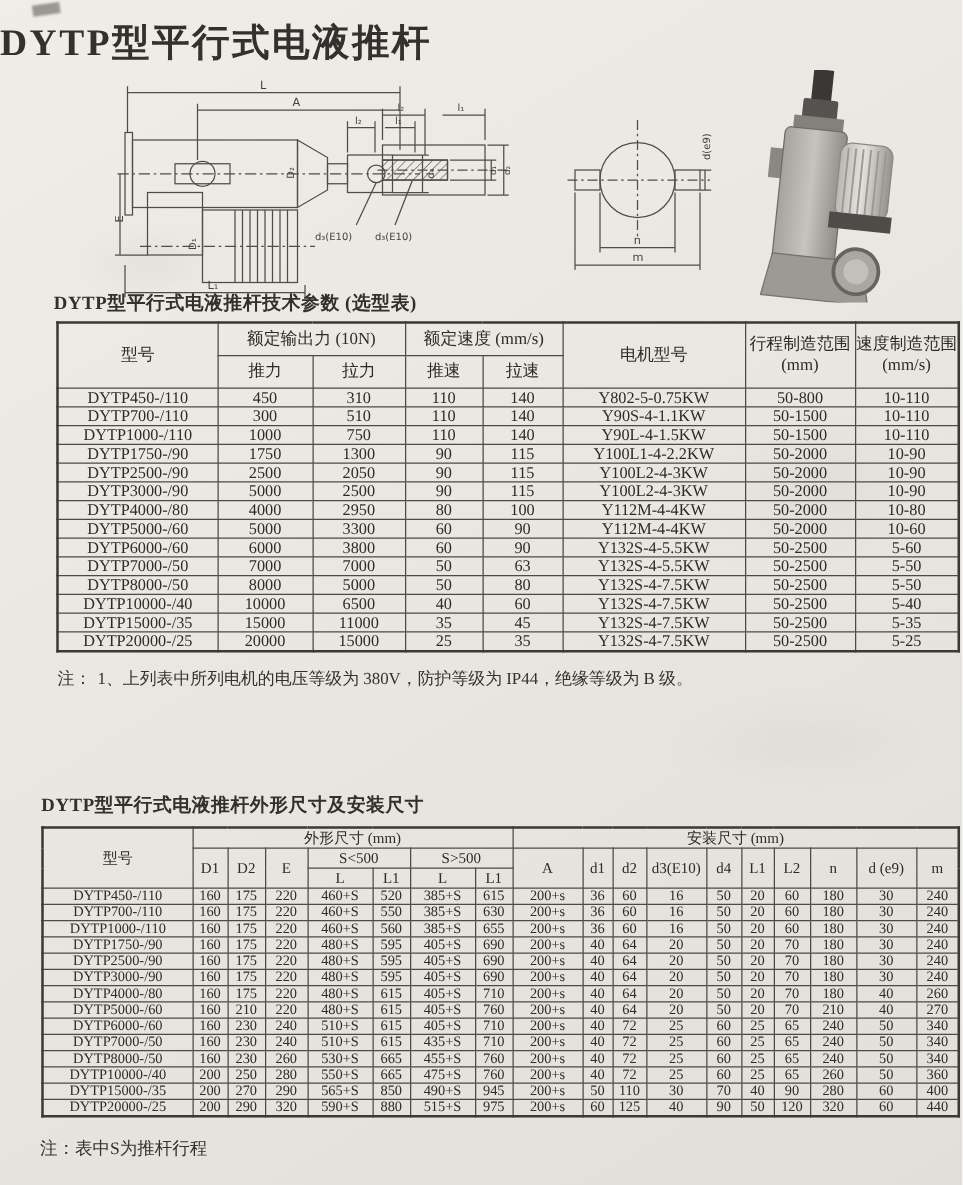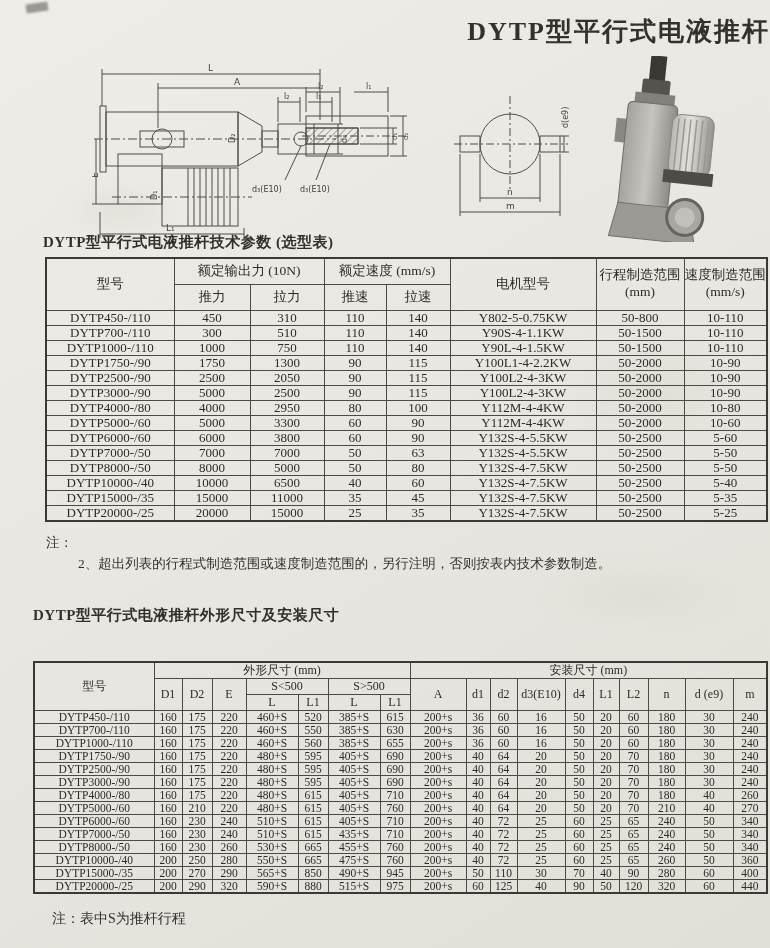--- a/index.html
+++ b/index.html
@@ -10,31 +10,31 @@
   }
   .page {
     position:relative; width:770px; height:948px; overflow:hidden;
     background:linear-gradient(150deg,#efede8 0%,#e9e7e1 45%,#e1dfd8 100%);
   }
   .smudge { position:absolute; filter:blur(7px); opacity:.5;
     background:radial-gradient(ellipse at center,#d9d7cf 0%,transparent 70%); }
   .artifact { position:absolute; background:#55534e; filter:blur(1px); opacity:.55; }
 
   .title {
-    position:absolute; top:14px; left:0; width:770px; text-align:right;
-    font-size:26px; font-weight:bold; letter-spacing:2px; color:#33312d;
+    position:absolute; top:14px; left:0; width:770px; text-align:left;
+    font-size:30px; font-weight:bold; letter-spacing:2px; color:#33312d;
   }
 
   .figures { position:absolute; left:0; top:56px; width:770px; height:186px; }
   .figures svg { position:absolute; }
   .drw text { font-family:"DejaVu Sans","Liberation Sans",sans-serif; fill:#44423e; }
 
   .section-title { position:absolute; font-size:15px; font-weight:bold; color:#32302c; letter-spacing:.5px; }
   .sec1 { left:43px; top:233px; }
-  .sec2 { left:33px; top:606px; }
+  .sec2 { left:33px; top:635px; }
 
   table { border-collapse:collapse; table-layout:fixed; position:absolute; }
   th,td { border:1px solid #4c4a46; text-align:center; vertical-align:middle;
           font-weight:normal; overflow:hidden; white-space:nowrap; color:#2d2b28; }
   table { border:2px solid #3b3935; }
   .two-line { white-space:pre-line; line-height:1.25; }
 
   .t1 { left:45px; top:257px; width:721px; font-size:13.5px; }
   .t1 thead th { height:26px; }
   .t1 tbody td { height:14px; line-height:14px; font-size:13px; }
@@ -42,21 +42,21 @@
   .t2 { left:33px; top:661px; width:733px; font-size:12px; }
   .t2 thead th { height:16px; line-height:15px; }
   .t2 tbody td { height:12px; line-height:12px; font-size:11.5px; }
 
   .notes { position:absolute; left:46px; top:533px; width:700px;
            font-size:13.5px; line-height:20.5px; color:#33312d; }
   .note-line { display:flex; align-items:flex-start; }
   .note-prefix { flex:0 0 32px; }
   .note-line.rest { padding-left:32px; }
   .note-line.rest .note-text { display:block; }
-  .bottom-note { position:absolute; left:52px; top:910px; font-size:14px; color:#33312d; }
+  .bottom-note { position:absolute; left:32px; top:910px; font-size:14px; color:#33312d; }
 </style>
 </head>
 <body>
 
 <div class="page">
 
   <div class="artifact" style="left:26px;top:3px;width:22px;height:9px;transform:rotate(-8deg);"></div>
   <div class="smudge" style="left:570px;top:330px;width:170px;height:120px;"></div>
   <div class="smudge" style="left:540px;top:560px;width:200px;height:70px;"></div>
   <div class="smudge" style="left:60px;top:180px;width:120px;height:60px;"></div>
@@ -391,24 +391,22 @@
           <td>Y132S-4-7.5KW</td>
           <td>50-2500</td>
           <td>5-25</td>
         </tr>
       </tbody>
   </table>
 
   <div class="notes">
     <div class="note-line">
       <span class="note-prefix">注：</span>
+      <span class="note-text">1、上列表中所列电机的电压等级为 380V，防护等级为 IP44，绝缘等级为 B 级。</span>
     </div>
-    <div class="note-line rest">
-        <span class="note-text">2、超出列表的行程式制造范围或速度制造范围的，另行注明，否则按表内技术参数制造。</span>
-      </div>
   </div>
 
   <div class="section-title sec2">DYTP型平行式电液推杆外形尺寸及安装尺寸</div>
 
   <table class="t2">
     <colgroup>
       <col style="width:120px">
         <col style="width:28px">
         <col style="width:30px">
         <col style="width:34px">

